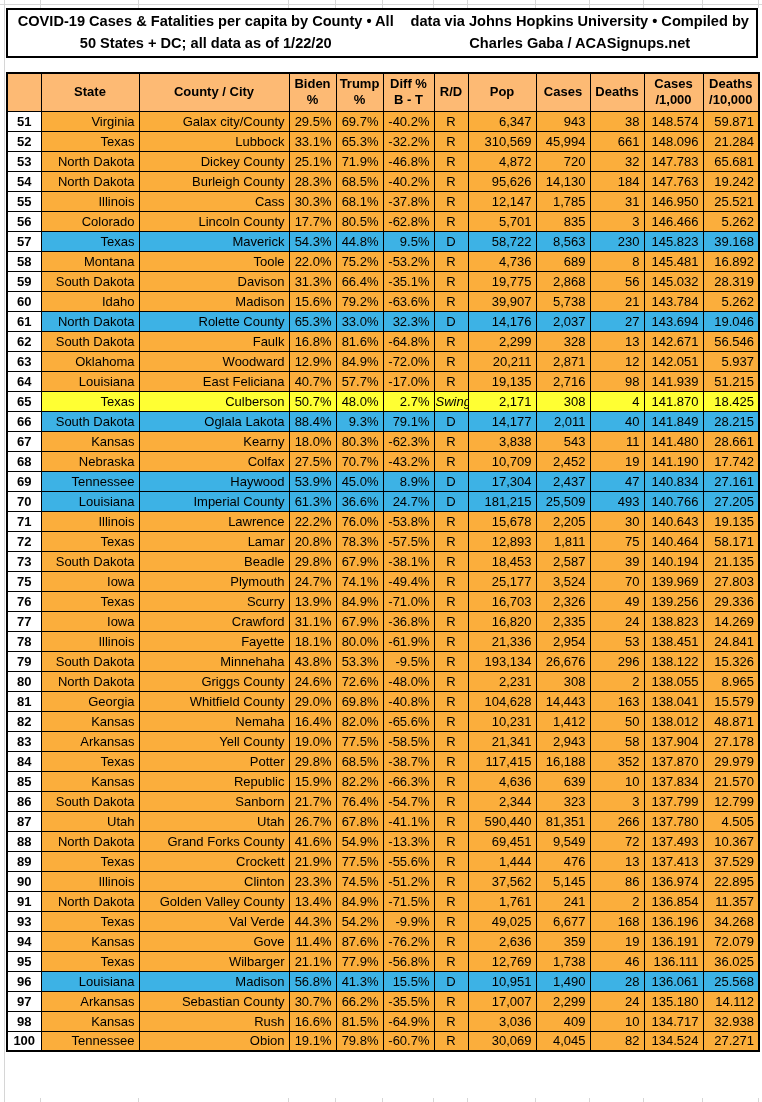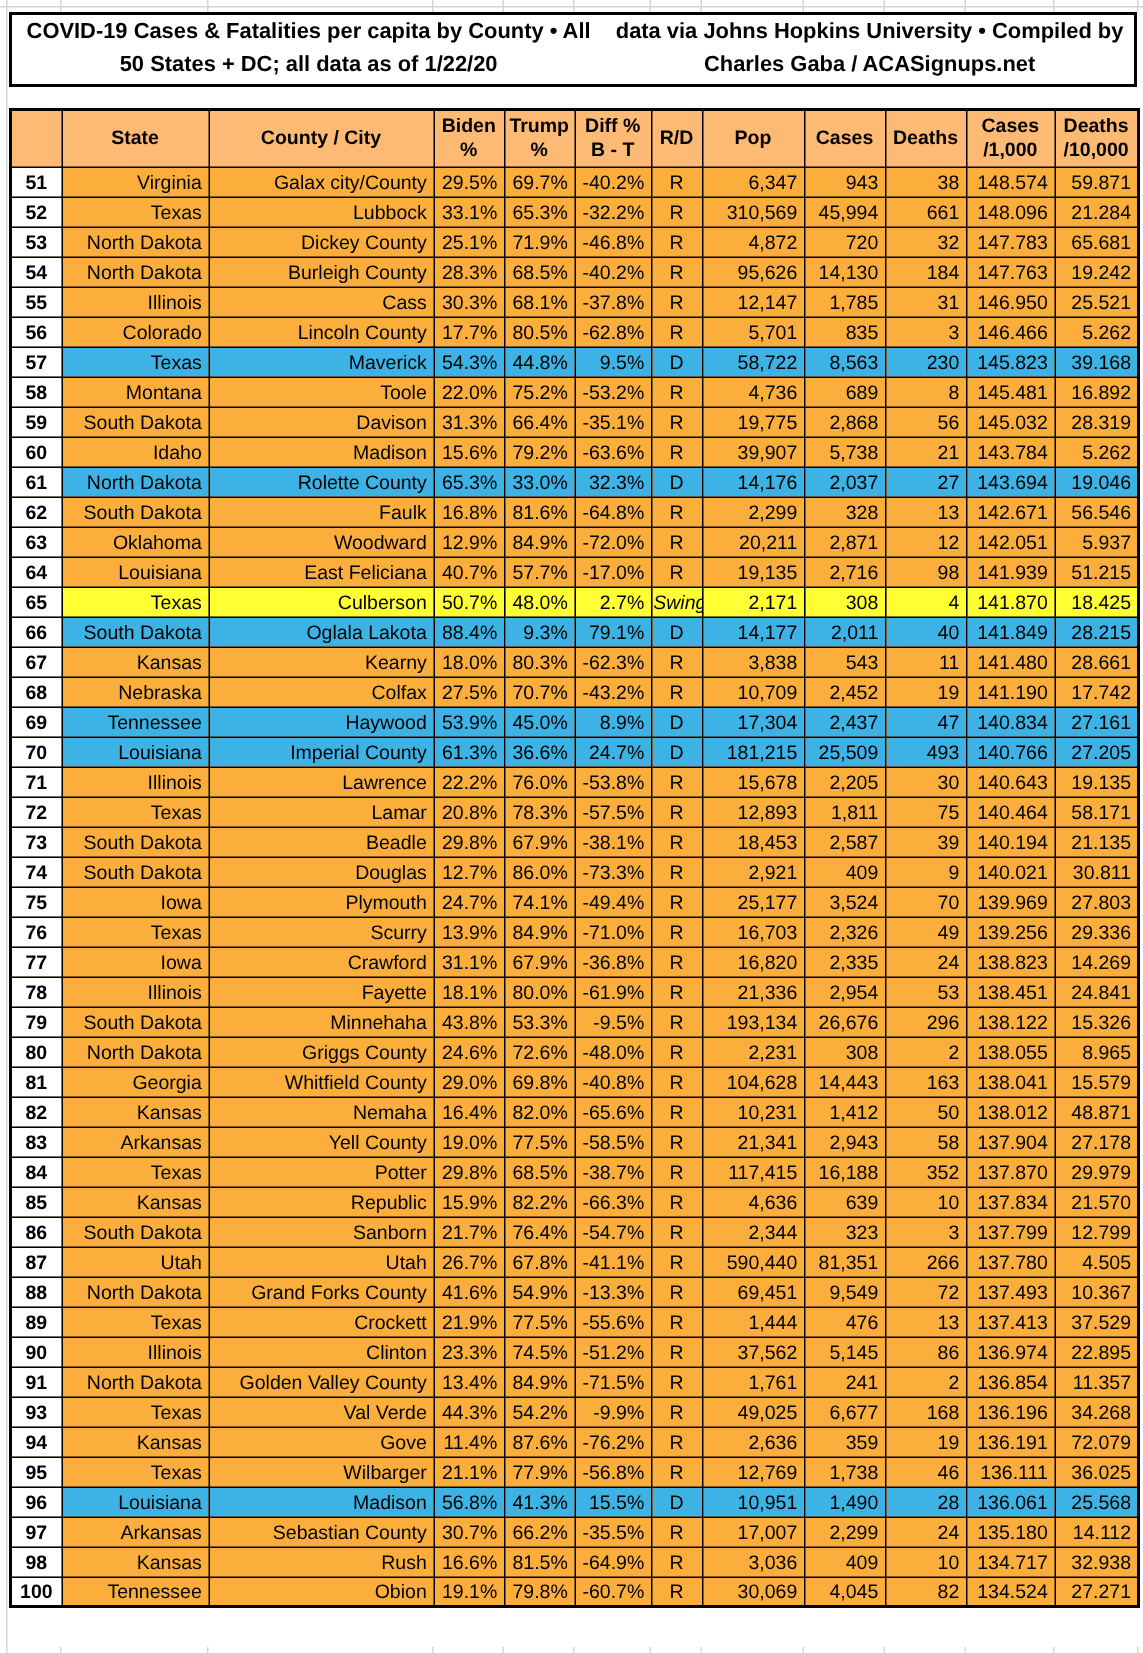--- a/index.html
+++ b/index.html
@@ -420,34 +420,20 @@
         <td class="al-r">67.9%</td>
         <td class="al-r">-38.1%</td>
         <td class="al-c">R</td>
         <td class="al-r">18,453</td>
         <td class="al-r">2,587</td>
         <td class="al-r">39</td>
         <td class="al-r">140.194</td>
         <td class="al-r">21.135</td>
       </tr>
       <tr class="party-R">
-        <td class="rank-cell">74</td>
-        <td class="al-r">South Dakota</td>
-        <td class="al-r">Douglas</td>
-        <td class="al-r">12.7%</td>
-        <td class="al-r">86.0%</td>
-        <td class="al-r">-73.3%</td>
-        <td class="al-c">R</td>
-        <td class="al-r">2,921</td>
-        <td class="al-r">409</td>
-        <td class="al-r">9</td>
-        <td class="al-r">140.021</td>
-        <td class="al-r">30.811</td>
-      </tr>
-      <tr class="party-R">
         <td class="rank-cell">75</td>
         <td class="al-r">Iowa</td>
         <td class="al-r">Plymouth</td>
         <td class="al-r">24.7%</td>
         <td class="al-r">74.1%</td>
         <td class="al-r">-49.4%</td>
         <td class="al-c">R</td>
         <td class="al-r">25,177</td>
         <td class="al-r">3,524</td>
         <td class="al-r">70</td>

